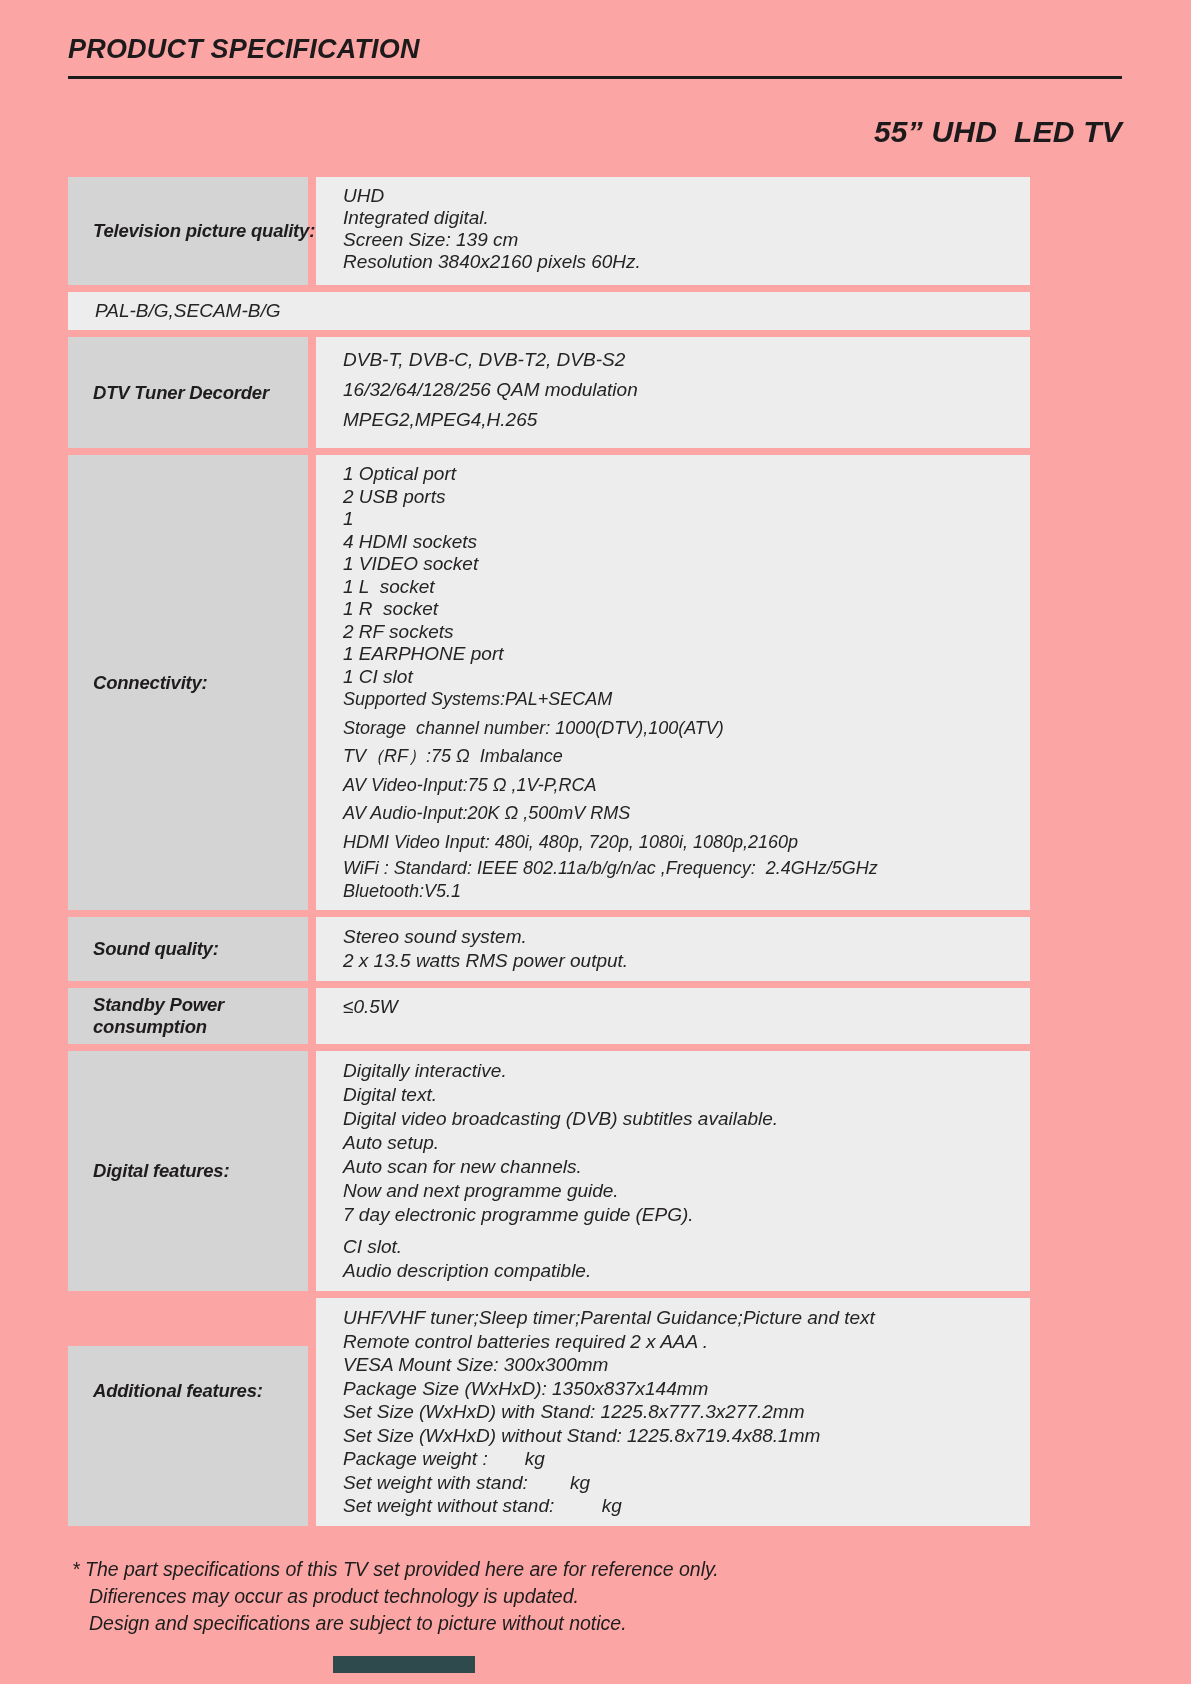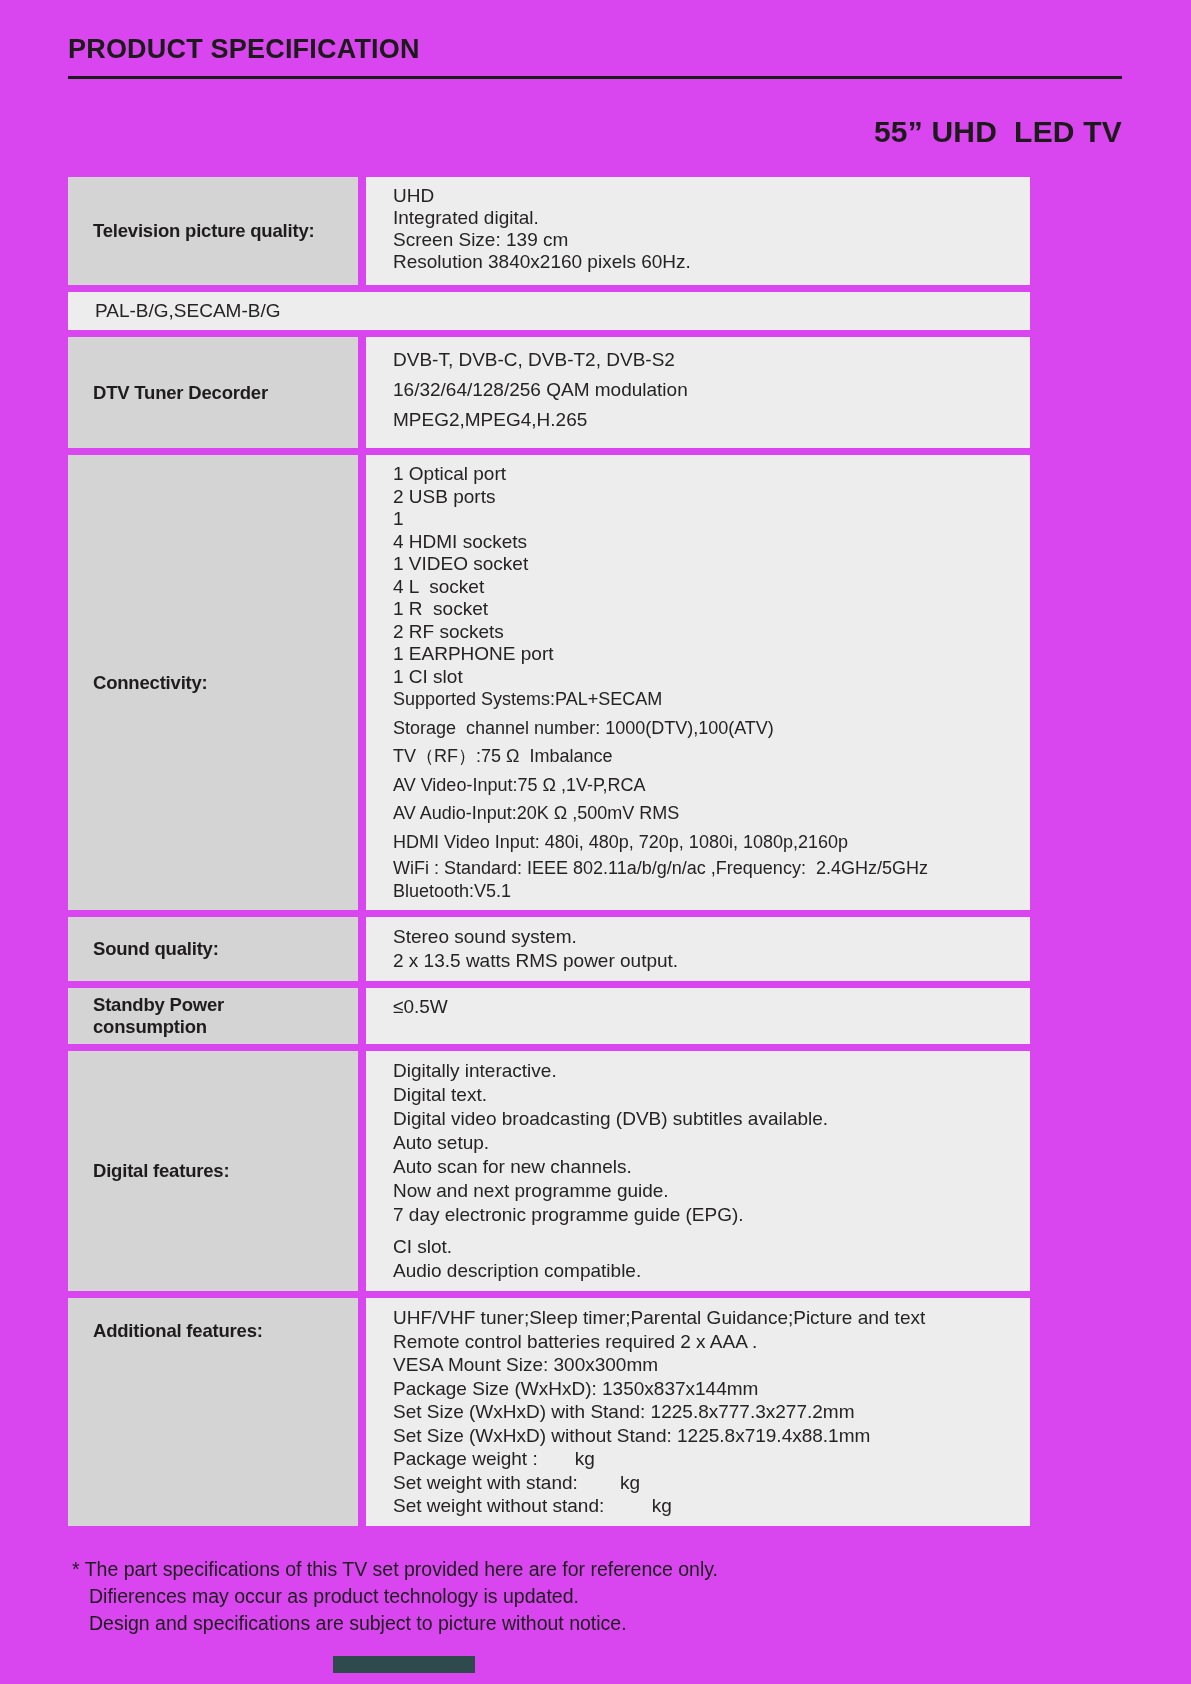--- a/index.html
+++ b/index.html
@@ -1,39 +1,40 @@
 <!DOCTYPE html>
 <html><head>
 <meta charset="utf-8">
 <style>
   html,body { margin:0; padding:0; background:#ffffff; }
   .page {
     position:relative;
     width:1191px; height:1684px;
-    background:#d946ef;
+    background:#fca5a5;
     font-family:"Liberation Sans", sans-serif;
     color:var(--text, #262324);
     overflow:hidden;
+    font-style:italic;
   }
   .header { margin:34px 68px 0 68px; width:1054px; }
   .page-title {
     margin:0; font-size:27px; font-weight:bold; letter-spacing:0.2px;
     color:#1d1a1b;
   }
   .header-rule { margin-top:11px; height:0; border-bottom:3px solid var(--rule,#1c1c1c); }
   .product-title {
     margin:36px 0 0 0; font-size:30px; font-weight:bold; color:#1d1a1b; letter-spacing:0.2px;
     white-space:pre;
     text-align:right;
   }
   .spec-table { width:962px; margin:28px 0 0 68px; }
   .row { display:flex; gap:8px; }
   .row + .row { margin-top:7px; }
   .label-cell {
-    width:290px; box-sizing:border-box;
+    width:240px; box-sizing:border-box;
     background:var(--label-bg,#d4d4d4);
     display:flex; align-items:center;
     padding:6px 8px 6px 25px;
     font-weight:bold; font-size:18.5px; letter-spacing:-0.2px;
     line-height:22px; white-space:pre;
     color:#1f1c1d;
   }
   .value-cell {
     flex:1; box-sizing:border-box;
     background:var(--value-bg,#ededed);
@@ -54,21 +55,21 @@
   .row[data-row="3"] .value-line:nth-child(n+12):nth-child(-n+16) { margin-top:6px; }
   .row[data-row="3"] .value-line:nth-child(17) { margin-top:4px; }
   .row[data-row="4"] { min-height:55px; }
   .row[data-row="4"] .value-line { line-height:24px; }
   .row[data-row="5"] { min-height:46px; }
   .row[data-row="6"] { min-height:238px; }
   .row[data-row="6"] .value-line { line-height:24px; }
   .row[data-row="6"] .value-line:nth-child(8) { margin-top:8px; }
   .row[data-row="7"] { min-height:217px; }
   .row[data-row="7"] .value-line { line-height:23.5px; }
-  .row[data-row="7"] .label-cell { align-items:flex-start; padding-top:22px; }
+  .row[data-row="7"] .label-cell { align-items:flex-start; padding-top:34px;margin-top:48px; }
 
   .notes { margin:30px 68px 0 72px; font-size:19.5px; line-height:27px; color:#1d1d1d; }
   .note-line { white-space:pre-wrap; }
   .note-indent { padding-left:17px; }
 
   .footer-mark {
     position:absolute; left:333px; top:1656px;
     width:142px; height:17px;
     background:var(--footer-mark,#2e4a4c);
   }
@@ -107,21 +108,21 @@
         </div>
   </div>
       <div class="row" data-row="3">
     <div class="label-cell">Connectivity:</div>
     <div class="value-cell">
           <div class="value-line">1 Optical port</div>
           <div class="value-line">2 USB ports</div>
           <div class="value-line">1</div>
           <div class="value-line">4 HDMI sockets</div>
           <div class="value-line">1 VIDEO socket</div>
-          <div class="value-line">4 L  socket</div>
+          <div class="value-line">1 L  socket</div>
           <div class="value-line">1 R  socket</div>
           <div class="value-line">2 RF sockets</div>
           <div class="value-line">1 EARPHONE port</div>
           <div class="value-line">1 CI slot</div>
           <div class="value-line">Supported Systems:PAL+SECAM</div>
           <div class="value-line">Storage  channel number: 1000(DTV),100(ATV)</div>
           <div class="value-line">TV（RF）:75 Ω  Imbalance</div>
           <div class="value-line">AV Video-Input:75 Ω ,1V-P,RCA</div>
           <div class="value-line">AV Audio-Input:20K Ω ,500mV RMS</div>
           <div class="value-line">HDMI Video Input: 480i, 480p, 720p, 1080i, 1080p,2160p</div>

